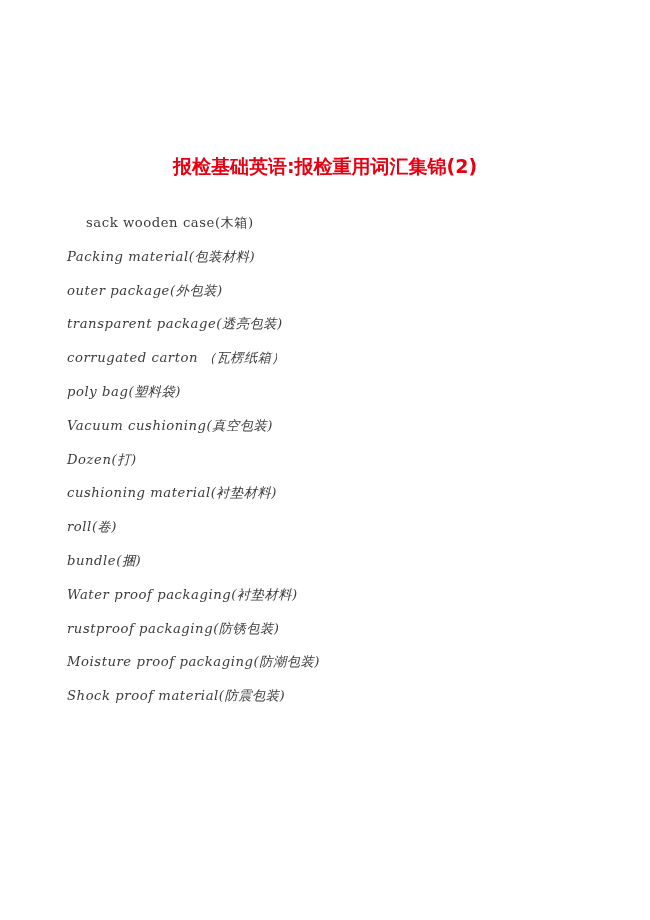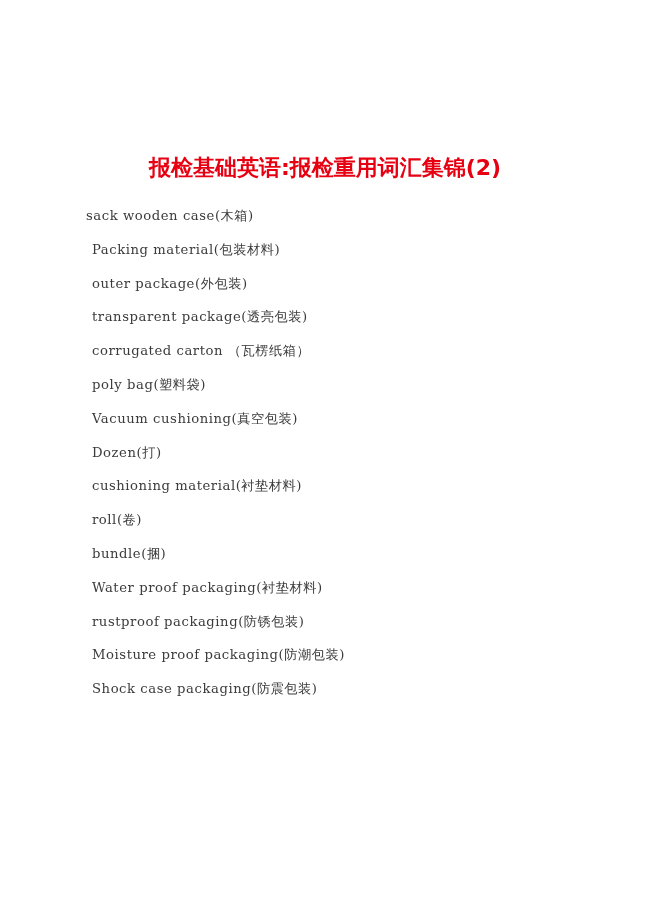--- a/index.html
+++ b/index.html
@@ -25,49 +25,50 @@
   
   .doc-title {
     position: absolute;
     top: 138px;
     left: 0;
     width: 650px;
     text-align: center;
     color: #e60012;
     font-family: "DejaVu Sans", "Liberation Sans", sans-serif;
     font-weight: bold;
-    font-size: 22px;
+    font-size: 19px;
     line-height: 30px;
     letter-spacing: 0px;
     white-space: nowrap;
   }
 
   
   .body-block {
     position: absolute;
-    top: 199px;
+    top: 206px;
     left: 0;
     width: 548px;
   }
 
   .doc-line {
     color: #3b3b3b;
     font-family: "DejaVu Serif", "Liberation Serif", serif;
     font-size: 13.2px;
     line-height: 33.8px;
     height: 33.8px;
     letter-spacing: 0.55px;
     white-space: nowrap;
   }
 
   .doc-line.lvl-0 {
     padding-left: 86px;
   }
   .doc-line.lvl-1 {
-    padding-left: 92px;
+    padding-left: 67px;
+    font-style: italic;
   }
 </style>
 </head>
 <body>
 
 <div class="page">
 
   <h1 class="doc-title">报检基础英语:报检重用词汇集锦(2)</h1>
 
   <div class="body-block">
@@ -79,16 +80,16 @@
       <div class="doc-line lvl-1">corrugated carton （瓦楞纸箱）</div>
       <div class="doc-line lvl-1">poly bag(塑料袋)</div>
       <div class="doc-line lvl-1">Vacuum cushioning(真空包装)</div>
       <div class="doc-line lvl-1">Dozen(打)</div>
       <div class="doc-line lvl-1">cushioning material(衬垫材料)</div>
       <div class="doc-line lvl-1">roll(卷)</div>
       <div class="doc-line lvl-1">bundle(捆)</div>
       <div class="doc-line lvl-1">Water proof packaging(衬垫材料)</div>
       <div class="doc-line lvl-1">rustproof packaging(防锈包装)</div>
       <div class="doc-line lvl-1">Moisture proof packaging(防潮包装)</div>
-      <div class="doc-line lvl-1">Shock case packaging(防震包装)</div>
+      <div class="doc-line lvl-1">Shock proof material(防震包装)</div>
     </div>
 
 </div>
 
 </body></html>

